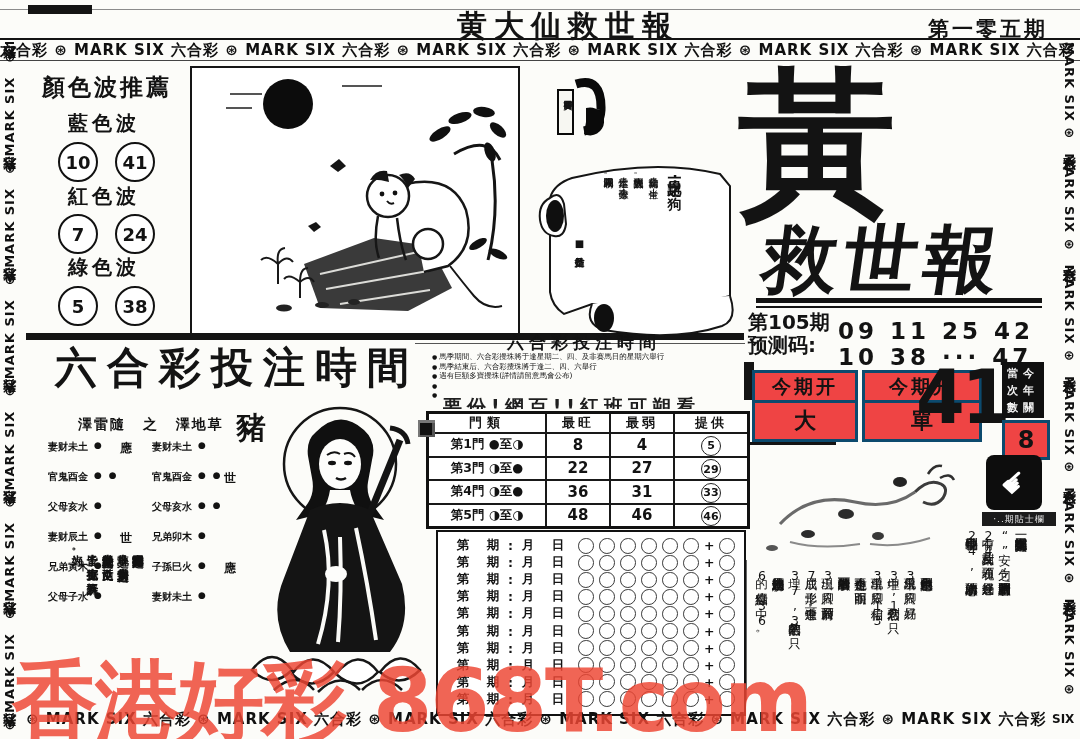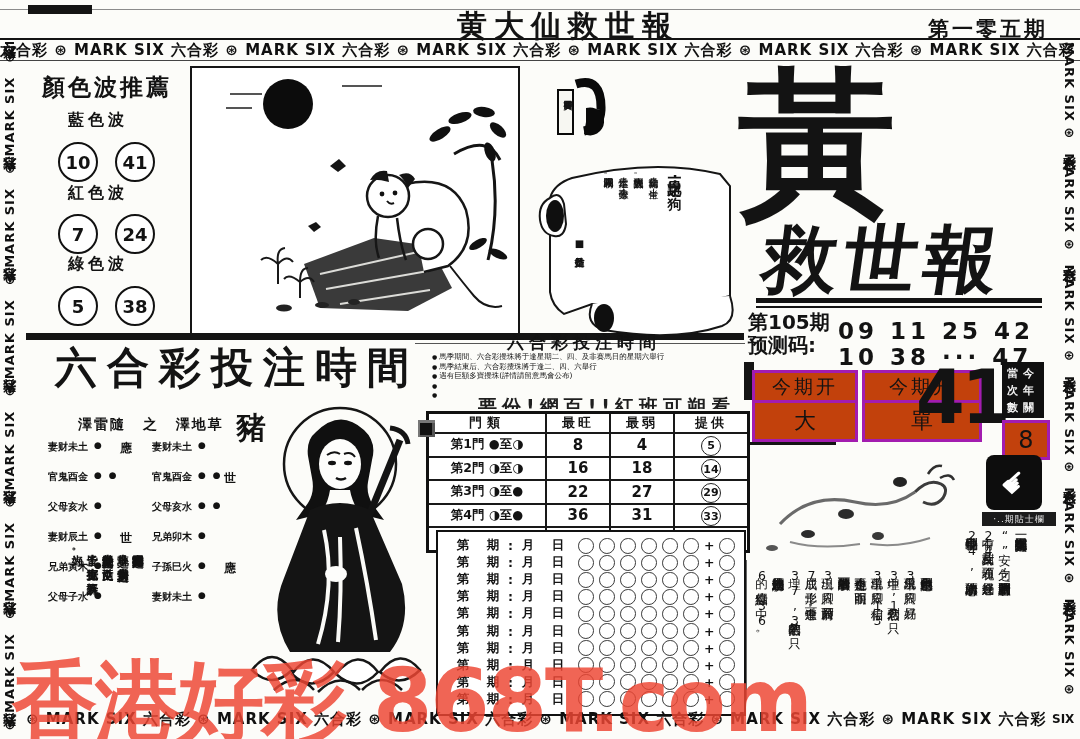--- a/index.html
+++ b/index.html
@@ -9,32 +9,32 @@
   .hline{position:absolute;background:#141414;}
   .vline{position:absolute;background:#141414;}
   .vtext{writing-mode:vertical-rl;text-orientation:upright;}
   .vtext>div{margin:0 2px;}
   .strip{position:absolute;overflow:hidden;white-space:nowrap;font-weight:bold;color:#101010;z-index:5;}
   .strip-h{font-size:15px;letter-spacing:1px;}
   .strip-v{writing-mode:vertical-rl;font-size:13px;letter-spacing:1px;}
   .masthead-title{font-family:"DejaVu Serif",serif;font-weight:900;font-size:30px;letter-spacing:7px;}
   .issue{font-family:"DejaVu Serif",serif;font-weight:bold;font-size:21px;letter-spacing:3px;}
   .wave-heading{font-size:23px;font-weight:900;letter-spacing:3px;}
-  .wave-label{font-size:16px;font-weight:bold;letter-spacing:4px;}
+  .wave-label{font-size:20px;font-weight:bold;letter-spacing:4px;}
   .wave-circ{width:36px;height:36px;border:2.5px solid #111;border-radius:50%;
              display:inline-flex;align-items:center;justify-content:center;
              font-size:18px;font-weight:bold;margin:0 6px;background:#fff;}
   .box2{border:2px solid #151515;background:#fff;}
   .brand-big{font-family:"DejaVu Serif",serif;font-weight:900;font-size:158px;line-height:1;}
   .brand-rest{font-family:"DejaVu Serif",serif;font-weight:900;font-size:74px;letter-spacing:6px;
               transform:skewX(-8deg);line-height:1;}
   .pred-label{font-size:20px;font-weight:900;line-height:24px;}
   .pred-nums{font-size:23px;font-weight:900;letter-spacing:4px;}
-  .rbox{position:absolute;border:3px solid #a21caf;display:flex;align-items:center;justify-content:center;
-        font-weight:400;background:#c2410c;}
+  .rbox{position:absolute;border:3px solid #0c4a6e;display:flex;align-items:center;justify-content:center;
+        font-weight:700;background:#ef4444;}
   .big41{font-size:70px;font-weight:900;letter-spacing:-3px;transform:scaleY(1.08);}
   .sidebox{position:absolute;background:#101010;color:#f2f2f2;display:flex;flex-direction:column;
            align-items:center;justify-content:center;font-size:11px;line-height:17px;letter-spacing:5px;font-weight:bold;}
   .tips-icon{position:absolute;background:#0d0d0d;border-radius:8px;display:flex;align-items:center;justify-content:center;}
   .tips-cap{position:absolute;background:#1c1c1c;color:#e8e8e8;font-size:9px;letter-spacing:1px;
             display:flex;align-items:center;justify-content:center;}
   .bet-heading{font-size:17px;font-weight:900;letter-spacing:5px;text-align:center;}
   .bullets{font-size:7.5px;line-height:9.5px;}
   .bullets div::before{content:"\25CF\00a0";font-size:6px;}
   .smudge{font-size:19px;font-weight:900;letter-spacing:5px;color:#1f1f1f;filter:blur(.4px);white-space:nowrap;}
@@ -228,43 +228,37 @@
 
   <div class="abs bet-heading" style="left:428px;top:331px;width:312px;text-align:center;">六合彩投注時間</div>
   <div class="abs bullets" style="left:432px;top:352px;width:300px;">
     <div>馬季期間、六合彩攪珠將于逢星期二、四、及非賽馬日的星期六舉行</div>
     <div>馬季結束后、六合彩攪珠將于逢二、四、六舉行</div>
     <div>遇有巨額多寶攪珠(詳情請留意馬會公布)</div>
     <div></div>
     <div></div>
   </div>
 
-  <div class="abs" style="left:443px;top:394px;width:292px;height:15px;overflow:hidden;text-align:right;">
+  <div class="abs" style="left:443px;top:394px;width:292px;height:15px;overflow:hidden;">
     <span class="smudge">要份!網百!!紅班可朔看</span>
   </div>
 
   <table class="stats abs" style="left:426px;top:411px;width:318px;height:116px;">
     <tbody>
         <tr style="height:18px;">
       <th style="width:116px;font-size:13px;letter-spacing:5px;">門類</th>
       <th style="width:62px;font-size:13px;letter-spacing:3px;">最旺</th>
       <th style="width:62px;font-size:13px;letter-spacing:3px;">最弱</th>
       <th style="width:72px;font-size:13px;letter-spacing:3px;">提供</th>
     </tr>
     <tr>
       <td class="gate"><span>第1門</span> <span>●至◑</span></td>
       <td class="stat-num">8</td>
       <td class="stat-num">4</td>
       <td><span class="give-circ">5</span></td>
-    </tr>
-    <tr>
-      <td class="gate"><span>第2門</span> <span>◑至◑</span></td>
-      <td class="stat-num">16</td>
-      <td class="stat-num">18</td>
-      <td><span class="give-circ">14</span></td>
     </tr>
     <tr>
       <td class="gate"><span>第3門</span> <span>◑至●</span></td>
       <td class="stat-num">22</td>
       <td class="stat-num">27</td>
       <td><span class="give-circ">29</span></td>
     </tr>
     <tr>
       <td class="gate"><span>第4門</span> <span>◑至●</span></td>
       <td class="stat-num">36</td>

